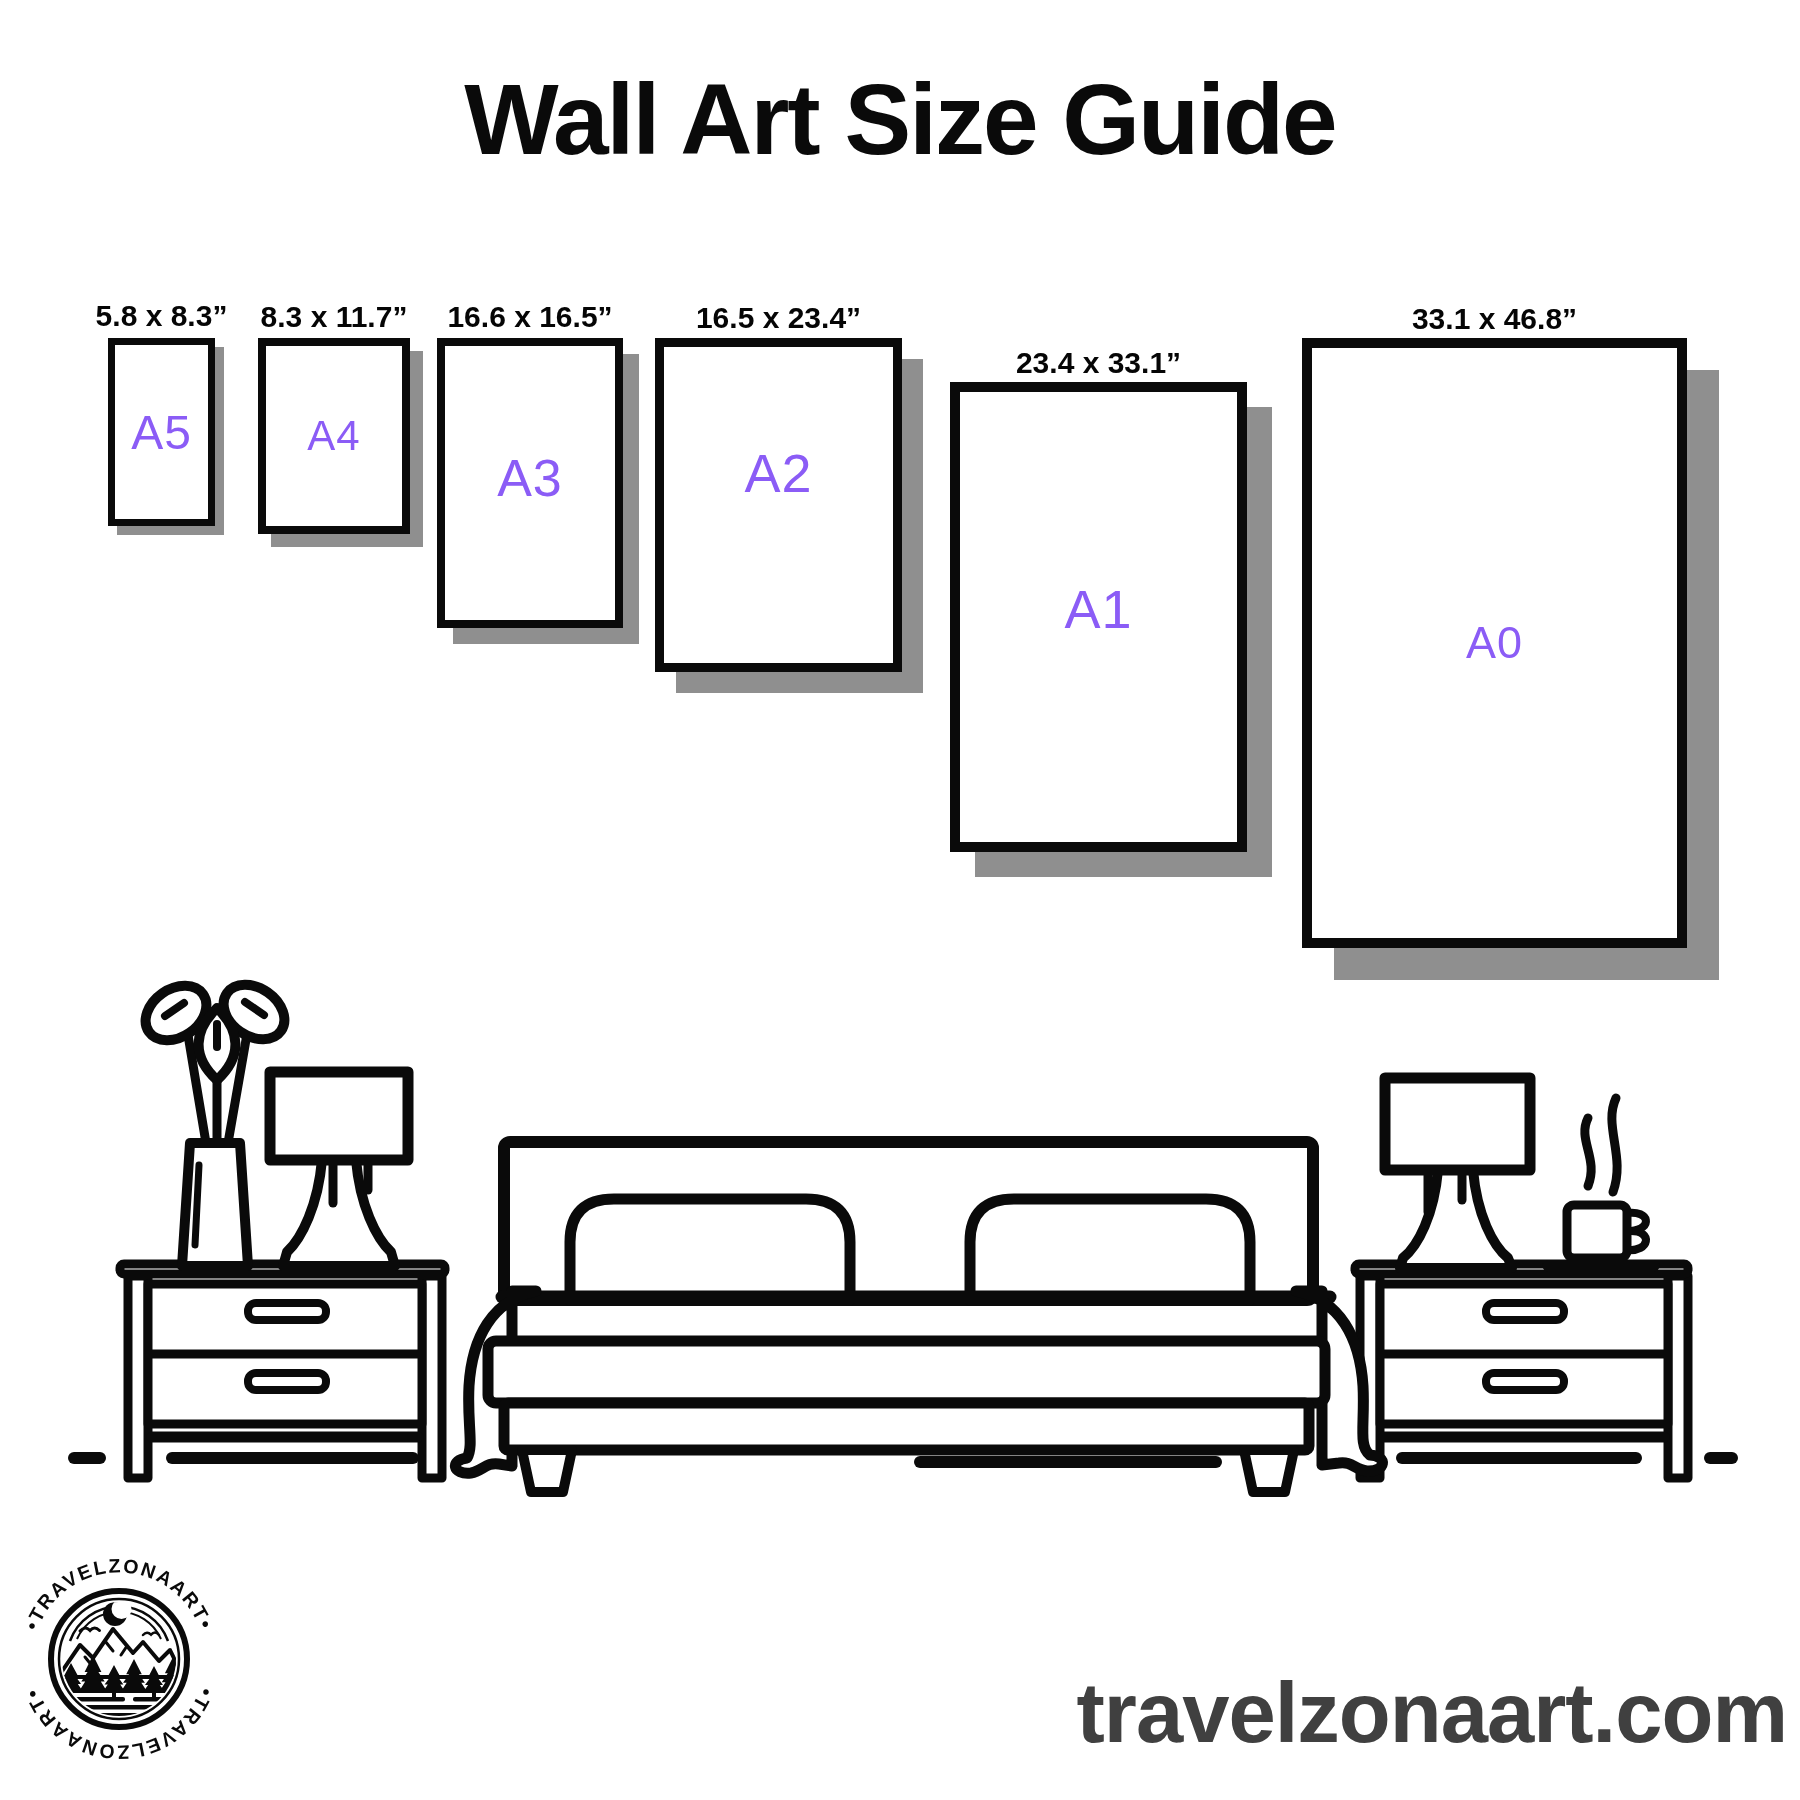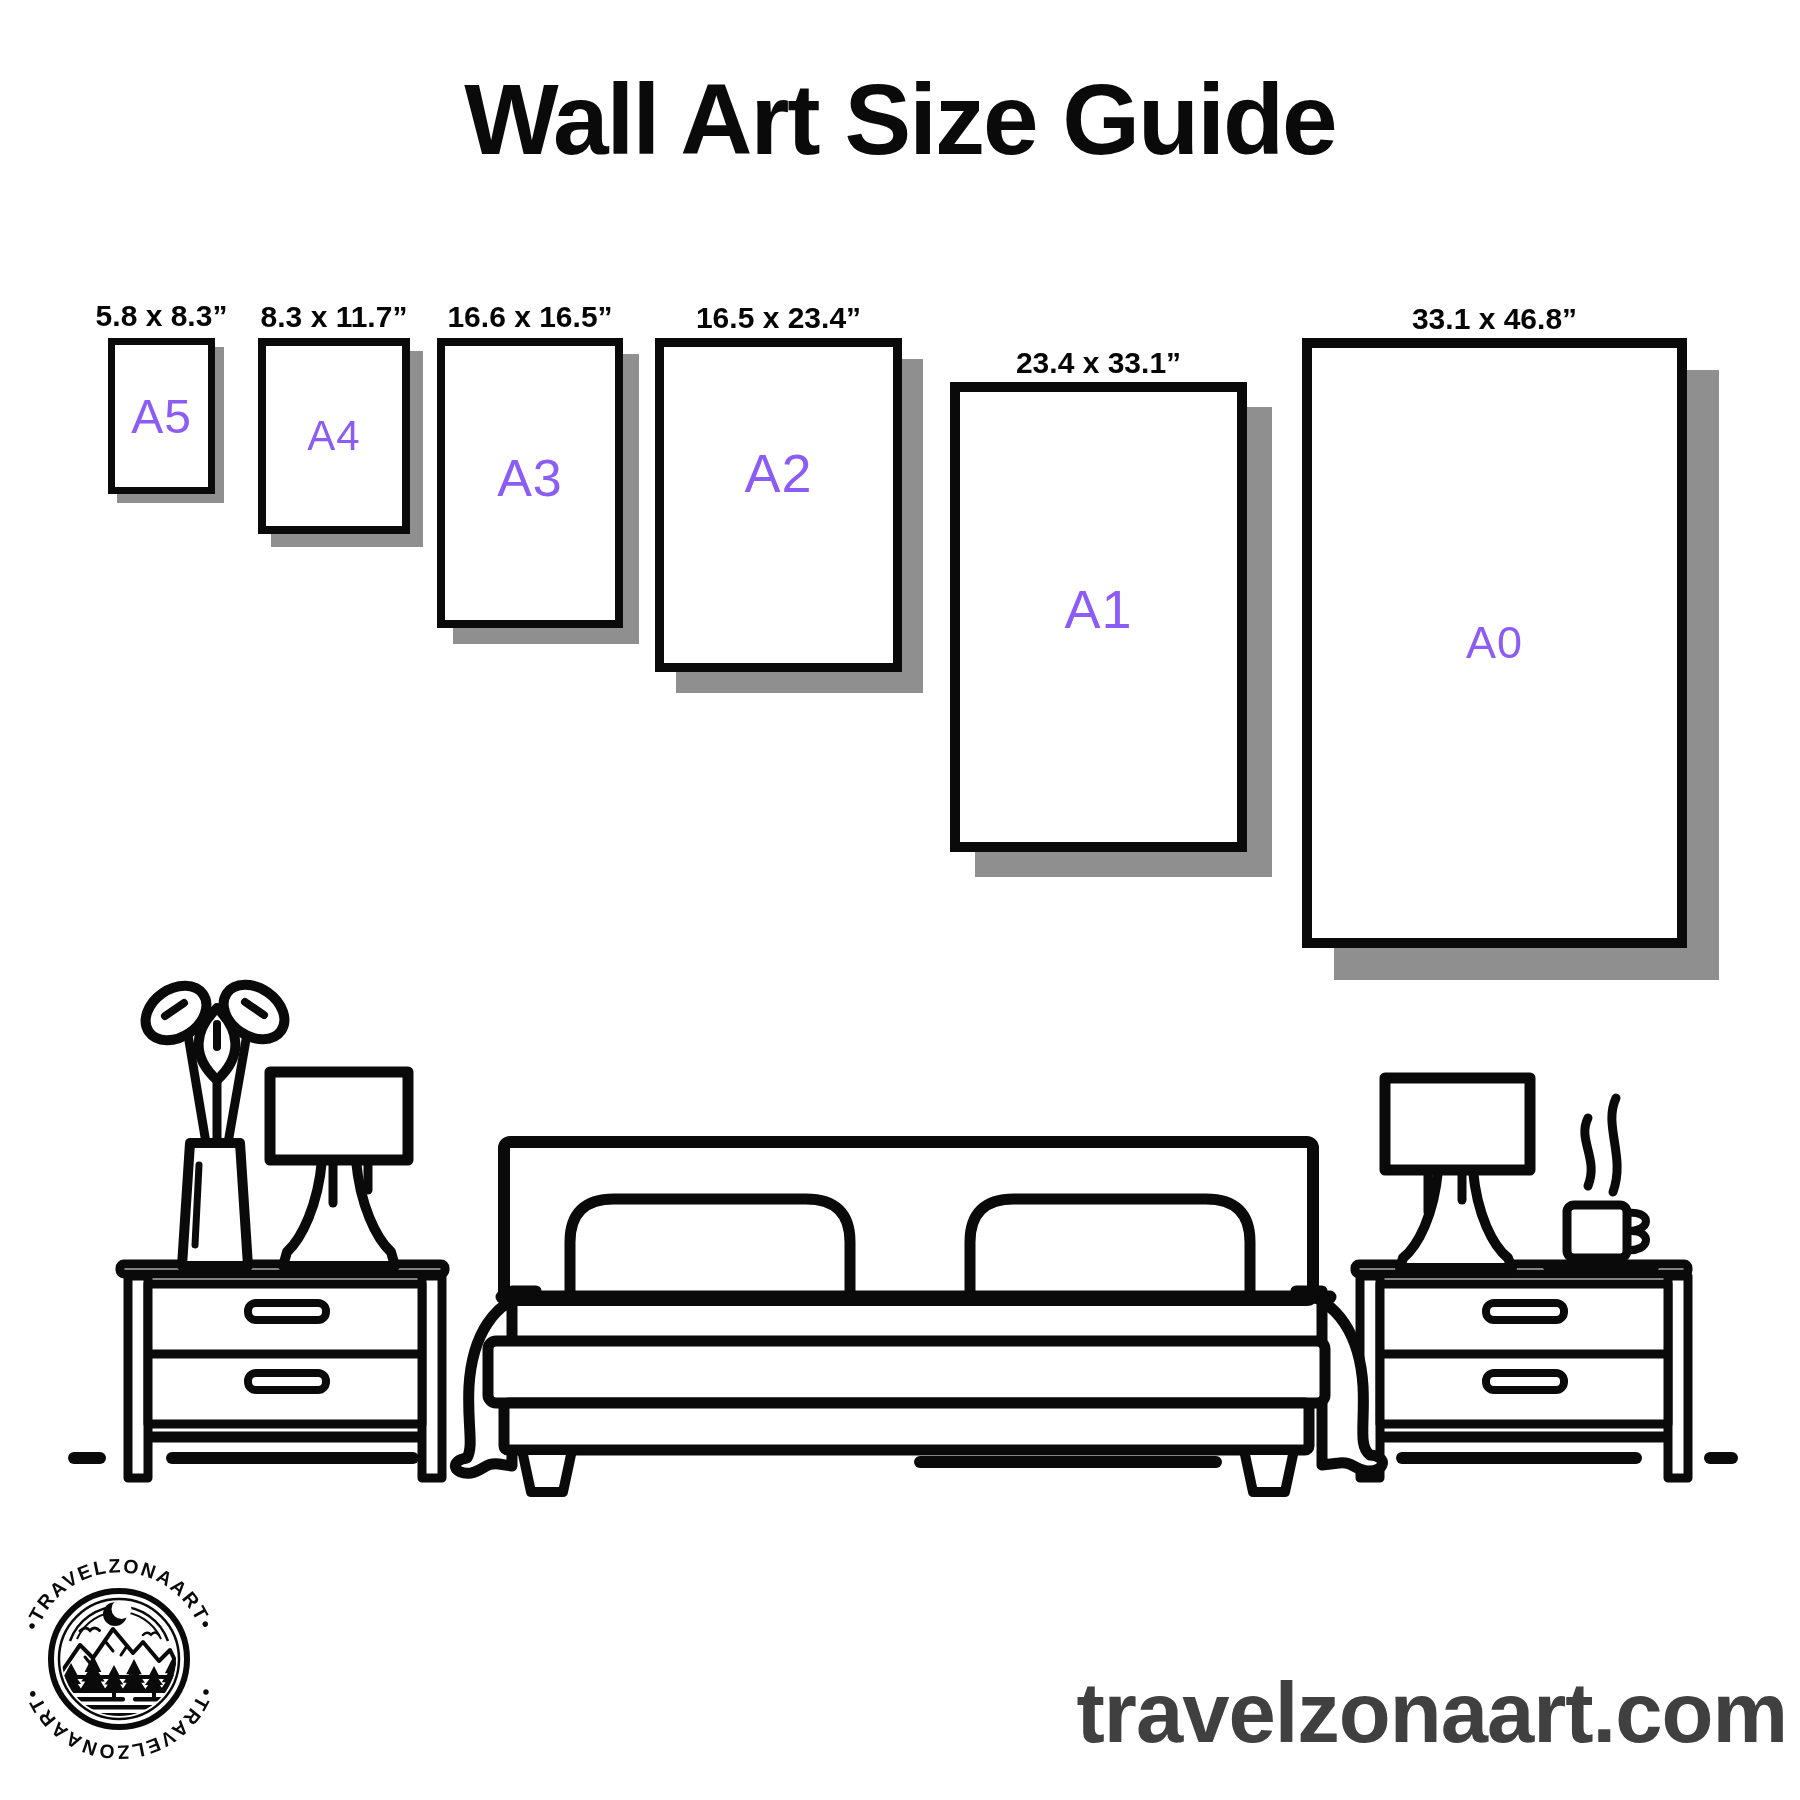--- a/index.html
+++ b/index.html
@@ -15,21 +15,21 @@
   
   .frame{
     position:absolute;background:#fff;border:8px solid #0a0a0a;box-sizing:border-box;
     display:flex;align-items:center;justify-content:center;
   }
   .frame .dim{
     position:absolute;bottom:calc(100% + 12px);left:50%;transform:translateX(-50%);
     font-size:30px;font-weight:700;white-space:nowrap;color:#050505;letter-spacing:0px;
   }
   .frame .letter{font-weight:400;color:#8b5cf6;letter-spacing:1px;}
-  .f-a5{left:108px;top:338px;width:107px;height:156px;border-width:7px;box-shadow:9px 9px 0 #8f8f8f;}
+  .f-a5{left:108px;top:338px;width:107px;height:188px;border-width:7px;box-shadow:9px 9px 0 #8f8f8f;}
   .f-a5 .letter{font-size:48px;}
   .f-a4{left:258px;top:338px;width:152px;height:196px;border-width:8px;box-shadow:13px 13px 0 #8f8f8f;}
   .f-a4 .letter{font-size:42px;}
   .f-a3{left:437px;top:338px;width:186px;height:290px;border-width:8px;box-shadow:16px 16px 0 #8f8f8f;}
   .f-a3 .letter{font-size:52px;transform:translateY(-5px);}
   .f-a2{left:655px;top:338px;width:247px;height:334px;border-width:9px;box-shadow:21px 21px 0 #8f8f8f;}
   .f-a2 .letter{font-size:54px;transform:translateY(-32px);}
   .f-a1{left:950px;top:338px;width:297px;height:470px;border-width:10px;box-shadow:25px 25px 0 #8f8f8f;margin-top:44px;}
   .f-a1 .letter{font-size:54px;transform:translateY(-8px);}
   .f-a0{left:1302px;top:338px;width:385px;height:610px;border-width:10px;box-shadow:32px 32px 0 #8f8f8f;}

